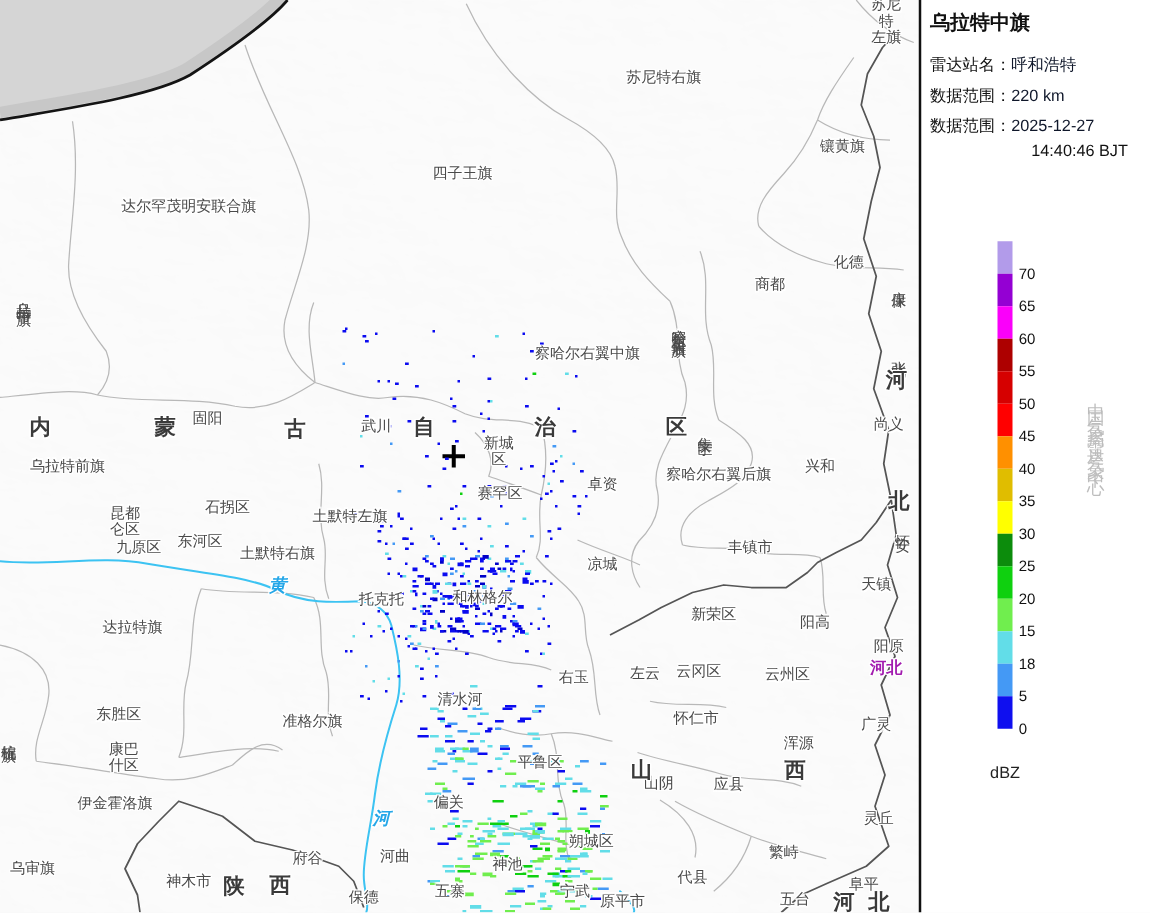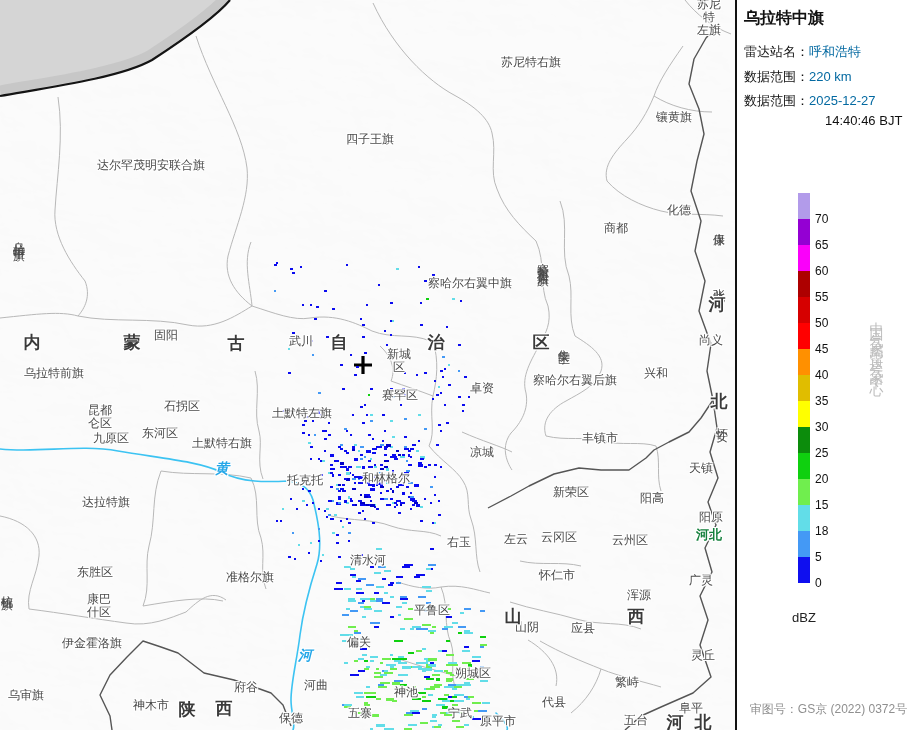--- a/index.html
+++ b/index.html
@@ -9,28 +9,28 @@
   #map{position:absolute;left:0;top:0;width:737px;height:730px;overflow:hidden;background:#eeeeee;}
   #terrain-svg{position:absolute;left:0;top:0;z-index:1;}
   #echo-layer{position:absolute;left:0;top:0;width:737px;height:730px;z-index:2;}
   .echo{position:absolute;}
   #label-layer{position:absolute;left:0;top:0;width:737px;height:730px;z-index:3;}
   .lbl{position:absolute;transform:translate(-50%,-50%);font-size:12px;line-height:13px;
        color:#4a4a4a;white-space:pre-line;text-align:center;
        text-shadow:-1px 0 #fff,1px 0 #fff,0 -1px #fff,0 1px #fff,-1px -1px #fff,1px 1px #fff,1px -1px #fff,-1px 1px #fff;}
   .lbl.v{writing-mode:vertical-rl;text-orientation:upright;letter-spacing:2px;line-height:14px;}
   .lbl.p{font-weight:bold;font-size:17px;color:#3a3a3a;}
-  .lbl.p2{font-weight:bold;font-size:13px;color:#15803d;}
+  .lbl.p2{font-weight:bold;font-size:13px;color:#a21caf;}
   .lbl.r{font-style:italic;font-weight:bold;font-size:14px;color:#25a7e8;}
   
   #panel{position:absolute;left:735px;top:0;width:185px;height:730px;background:#ffffff;
          border-left:2px solid #111;z-index:5;box-sizing:border-box;}
   .p-title{position:absolute;left:7px;top:8px;font-size:16px;font-weight:bold;color:#111;}
   .p-row{position:absolute;left:7px;font-size:13px;color:#111;white-space:nowrap;}
-  .p-row .val{color:#0369a1;}
+  .p-row .val{color:#0f172a;}
   #row-station{top:43px;} #row-range{top:68px;} #row-time{top:92px;}
   #row-time2{top:113px;padding-left:81px;}
   #colorbar{position:absolute;left:61px;top:193px;width:12px;}
   .cb-seg{position:absolute;left:0;width:12px;height:26px;}
   .cb-tick{position:absolute;left:17px;font-size:12px;color:#111;transform:translateY(-50%);}
   #unit-label{position:absolute;left:46px;top:610px;width:42px;text-align:center;font-size:13px;color:#222;}
   #watermark{position:absolute;left:131px;top:311px;writing-mode:vertical-rl;text-orientation:upright;
              font-size:14px;letter-spacing:6px;color:#bdbdbd;}
   #approval{position:absolute;left:0;top:701px;width:100%;text-align:center;font-size:12px;color:#8f8f8f;}
 </style>
@@ -805,21 +805,21 @@
         <div class="lbl" style="left: 400px; top: 395px;">赛罕区</div>
         <div class="lbl" style="left: 482px; top: 388px;">卓资</div>
         <div class="lbl" style="left: 575px; top: 380px;">察哈尔右翼后旗</div>
         <div class="lbl" style="left: 656px; top: 373px;">兴和</div>
         <div class="lbl" style="left: 711px; top: 340px;">尚义</div>
         <div class="lbl" style="left: 182px; top: 406px;">石拐区</div>
         <div class="lbl" style="left: 100px; top: 417px;">昆都
 仑区</div>
         <div class="lbl" style="left: 160px; top: 433px;">东河区</div>
         <div class="lbl" style="left: 111px; top: 438px;">九原区</div>
-        <div class="lbl" style="left: 302px; top: 413px;">土默特左旗</div>
+        <div class="lbl" style="left: 280px; top: 413px;">土默特左旗</div>
         <div class="lbl" style="left: 222px; top: 443px;">土默特右旗</div>
         <div class="lbl" style="left: 305px; top: 480px;">托克托</div>
         <div class="lbl" style="left: 386px; top: 478px;">和林格尔</div>
         <div class="lbl" style="left: 482px; top: 452px;">凉城</div>
         <div class="lbl" style="left: 600px; top: 438px;">丰镇市</div>
         <div class="lbl" style="left: 571px; top: 492px;">新荣区</div>
         <div class="lbl" style="left: 701px; top: 468px;">天镇</div>
         <div class="lbl" style="left: 652px; top: 498px;">阳高</div>
         <div class="lbl" style="left: 711px; top: 517px;">阳原</div>
         <div class="lbl v" style="left: 722px; top: 420px;">怀安</div>
@@ -910,16 +910,15 @@
         <div class="cb-tick" style="top: 234px;">30</div>
         <div class="cb-tick" style="top: 260px;">25</div>
         <div class="cb-tick" style="top: 286px;">20</div>
         <div class="cb-tick" style="top: 312px;">15</div>
         <div class="cb-tick" style="top: 338px;">18</div>
         <div class="cb-tick" style="top: 364px;">5</div>
         <div class="cb-tick" style="top: 390px;">0</div>
       </div>
     <div id="unit-label">dBZ</div>
     <div id="watermark">中国气象局雷达气象中心</div>
-    <div id="approval">审图号：GS京 (2022) 0372号</div>
   </div>
 
 </div>
 
 </body></html>

